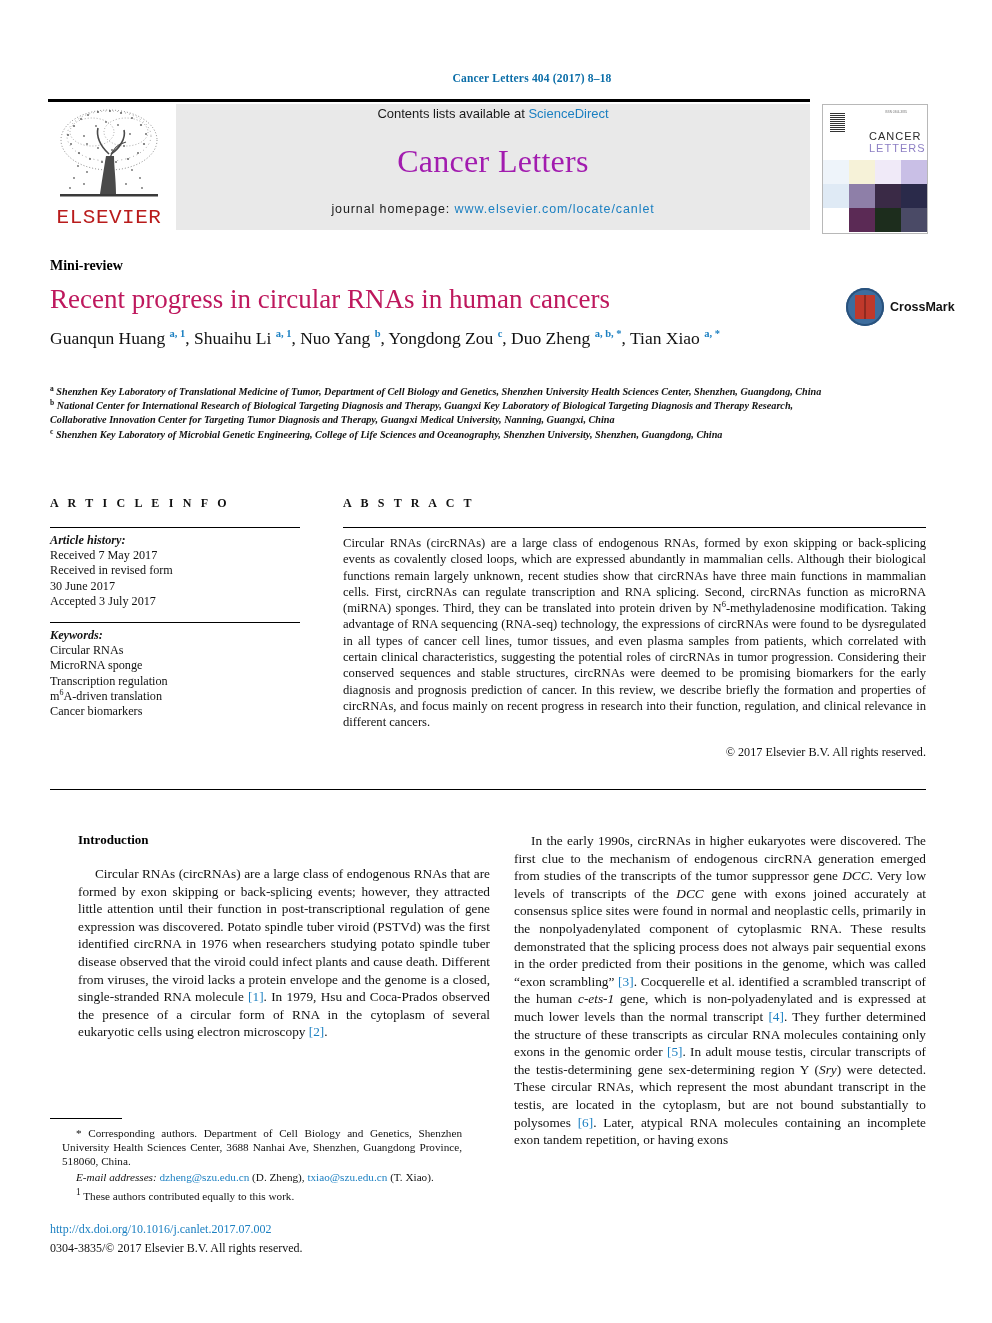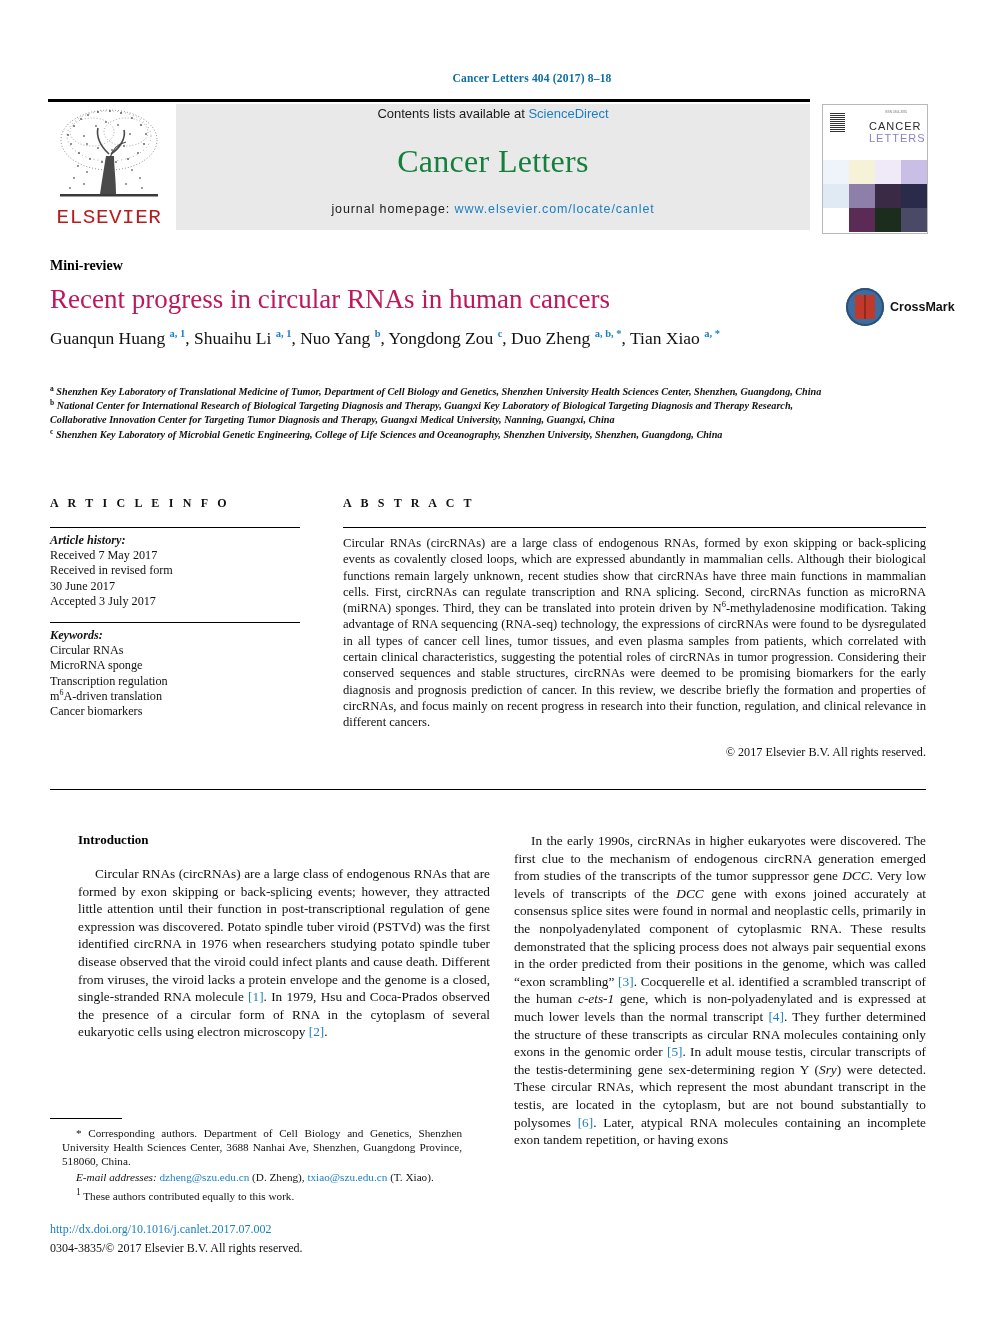--- a/index.html
+++ b/index.html
@@ -85,21 +85,21 @@
     font-size: 13px;
     color: #1a1a1a;
   }
   .contents-line .sd {
     color: #1a7fc1;
   }
   .journal-name {
     margin-top: 22px;
     font-family: "Liberation Serif", serif;
     font-size: 32px;
-    color: #15803d;
+    color: #a21caf;
     letter-spacing: 0.3px;
   }
   .homepage-line {
     margin-top: 22px;
     font-family: "Liberation Sans", sans-serif;
     font-size: 12.5px;
     letter-spacing: 0.9px;
     color: #1a1a1a;
     text-align: center;
   }
@@ -123,21 +123,21 @@
     left: 0; top: 0; width: 104px; height: 60px;
     background: #ffffff;
   }
   .cover-barcode {
     position: absolute;
     left: 7px; top: 8px; width: 15px; height: 19px;
     background: repeating-linear-gradient(to bottom, #333 0 1px, #fff 1px 2px);
   }
   .cover-title {
     position: absolute;
-    left: 46px; top: 15px;
+    left: 46px; top: 25px;
     font-family: "Liberation Sans", sans-serif;
     font-size: 11px;
     letter-spacing: 1px;
     line-height: 12px;
     color: #2b2b2b;
   }
   .cover-title .l2 { color: #8d7fc4; }
   .cover-tiny {
     position: absolute;
     left: 62px; top: 5px;

